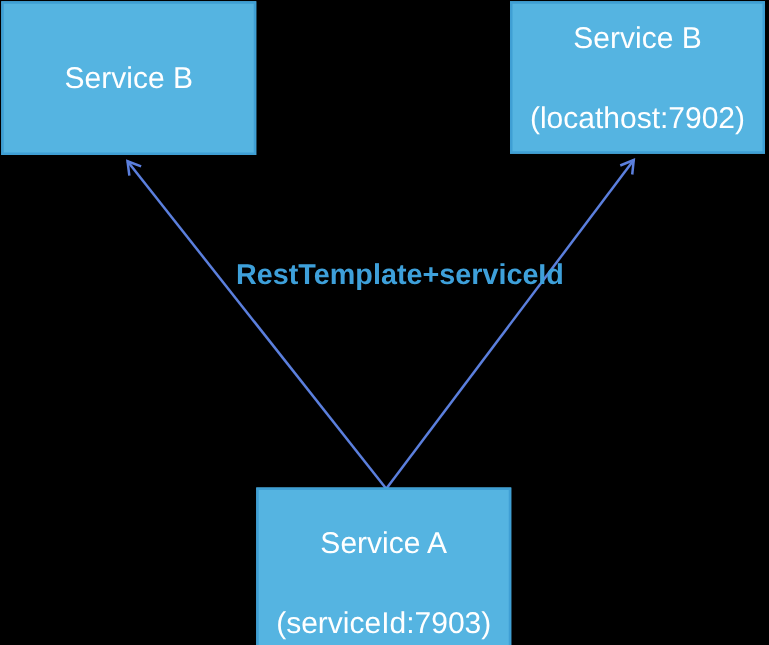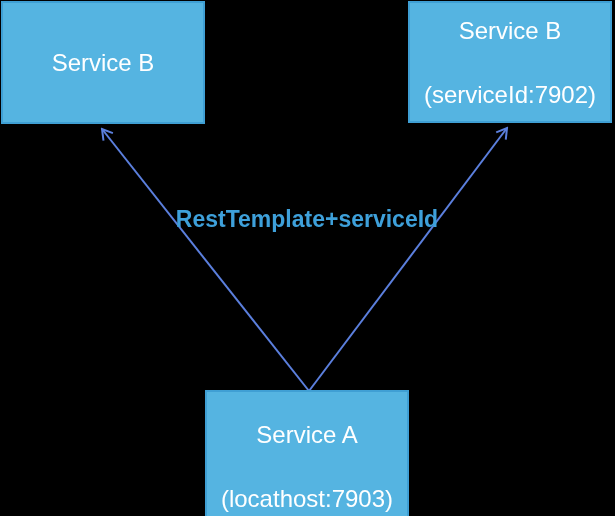--- a/index.html
+++ b/index.html
@@ -34,21 +34,21 @@
     white-space: nowrap;
   }
   .edges {
     position: absolute;
     left: 0;
     top: 0;
     pointer-events: none;
   }
   .edge-label {
     position: absolute;
-    left: 157px;
+    left: 170px;
     top: 205px;
     width: 300px;
     text-align: center;
     color: #3ea0da;
     font-weight: bold;
     font-size: 23px;
     line-height: 28px;
     white-space: nowrap;
   }
 </style>
@@ -66,25 +66,25 @@
     <line x1="309" y1="391" x2="102" y2="129" stroke-width="2" marker-end="url(#openArrow)" stroke="#5b7fdd"></line>
     <line x1="309" y1="391" x2="507" y2="128" stroke-width="2" marker-end="url(#openArrow)" stroke="#5b7fdd"></line>
   </svg>
 
   <div class="node" style="left:1px; top:1px; width:204px; height:123px;">
     <div class="node-title">Service B</div>
   </div>
 
   <div class="node" style="left:408px; top:1px; width:204px; height:122px;">
     <div class="node-title">Service B</div>
-    <div class="node-subtitle">(serviceId:7902)</div>
+    <div class="node-subtitle">(locathost:7902)</div>
   </div>
 
   <div class="node" style="left:205px; top:390px; width:204px; height:153px;">
     <div class="node-title">Service A</div>
-    <div class="node-subtitle">(locathost:7903)</div>
+    <div class="node-subtitle">(serviceId:7903)</div>
   </div>
 
   <div class="edge-label">
     <div>RestTemplate+serviceId</div>
   </div>
 
 </div>
 
 </body></html>

